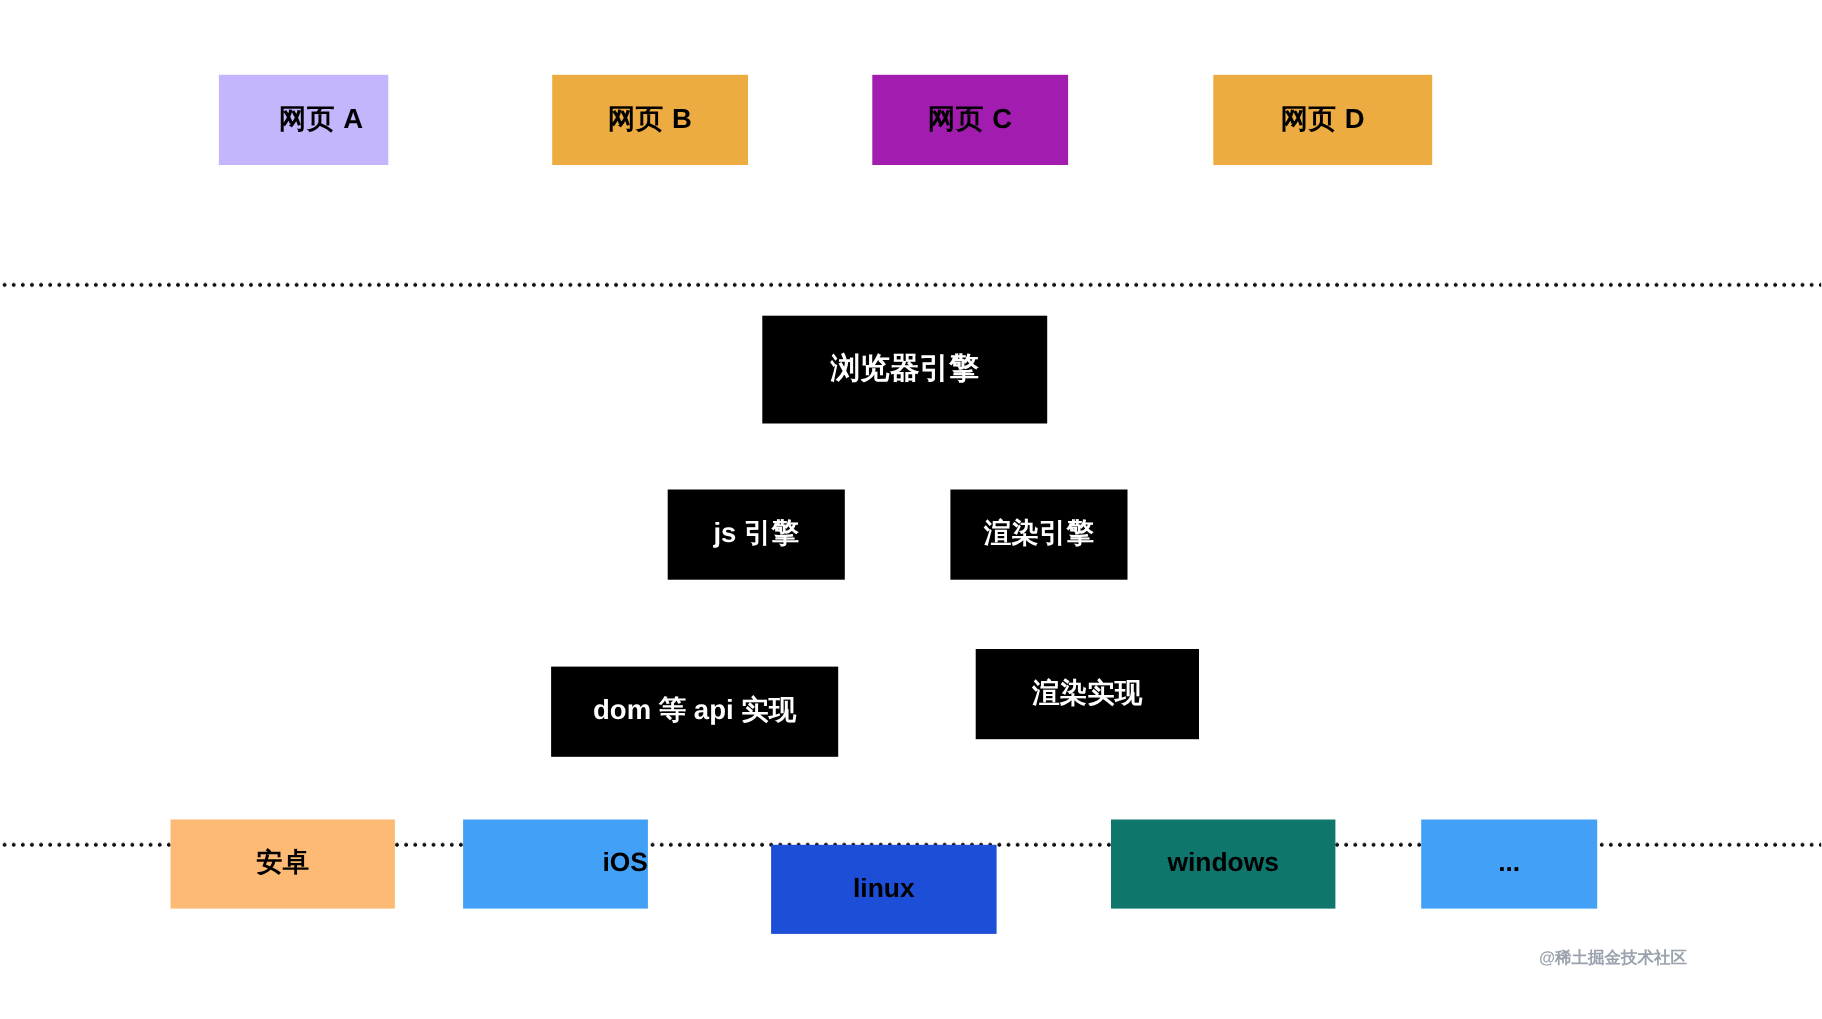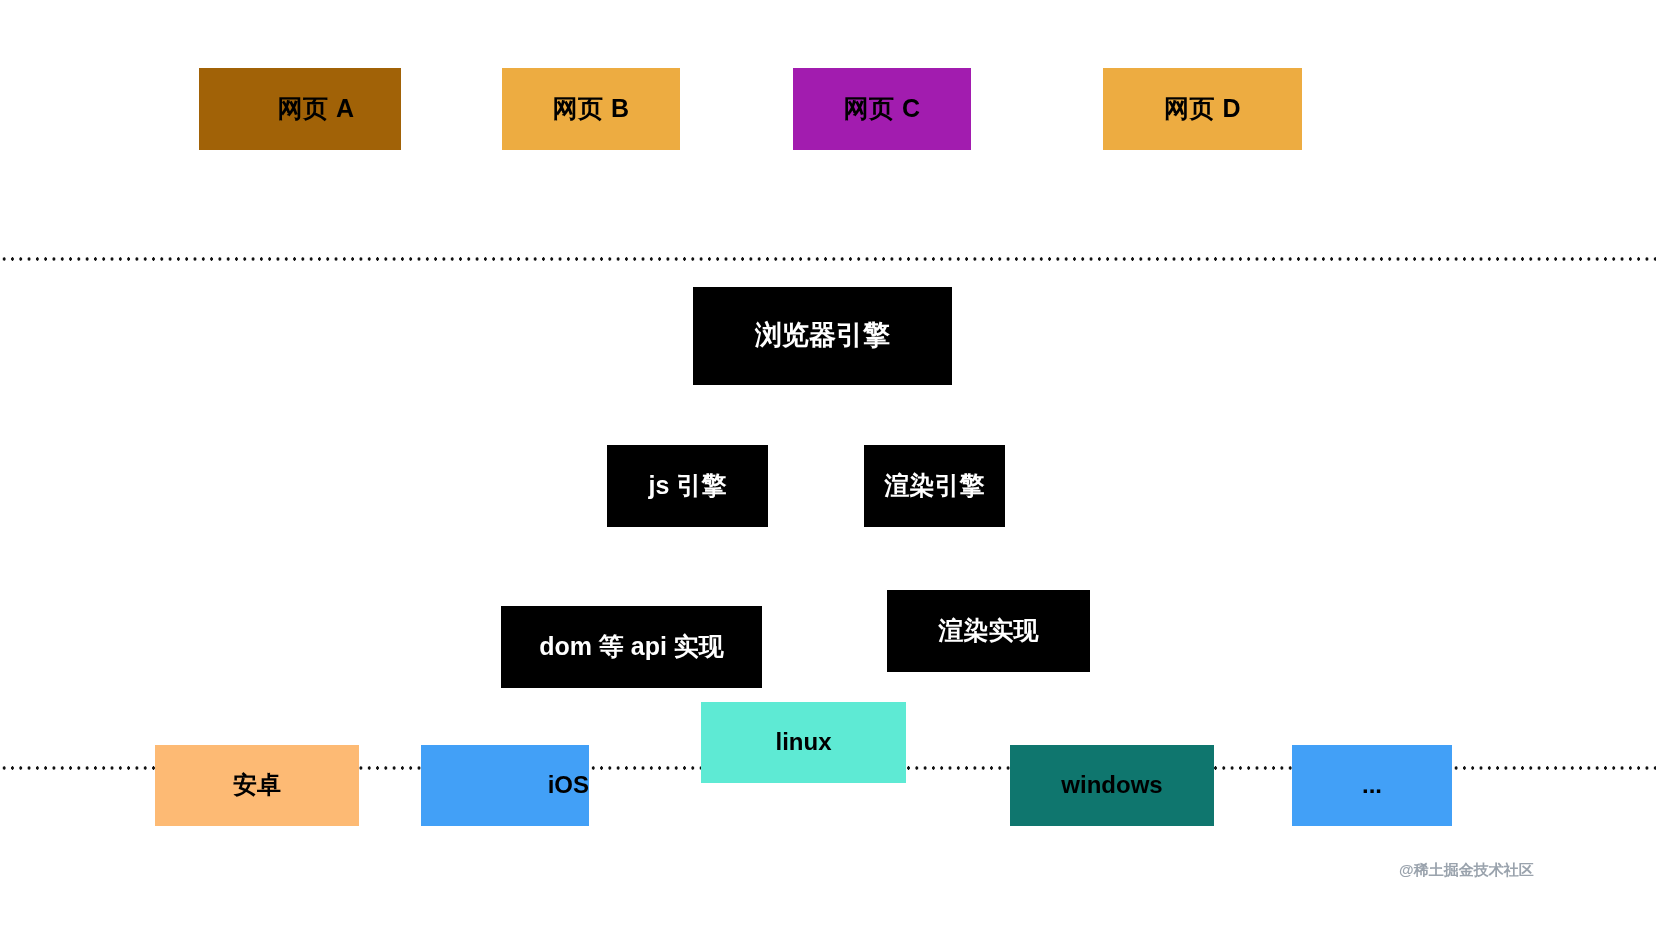--- a/index.html
+++ b/index.html
@@ -65,60 +65,60 @@
     font-size: 15px;
     font-weight: 700;
     white-space: nowrap;
   }
 </style>
 </head>
 <body>
 
 <div id="canvas" style="background: rgb(255, 255, 255);">
 
-  <div class="box box-webpage" style="left: 199px; top: 68px; width: 202px; height: 82px; background: #a16207; padding-left: 32px;">
+  <div class="box box-webpage" style="left: 199px; top: 68px; width: 154px; height: 82px; background: #c4b5fd; padding-left: 32px;">
     <span>网页 A</span>
   </div>
   <div class="box box-webpage" style="left: 502px; top: 68px; width: 178px; height: 82px; background: rgb(237, 172, 65);">
     <span>网页 B</span>
   </div>
   <div class="box box-webpage" style="left: 793px; top: 68px; width: 178px; height: 82px; background: #a21caf;">
     <span>网页 C</span>
   </div>
   <div class="box box-webpage" style="left: 1103px; top: 68px; width: 199px; height: 82px; background: rgb(237, 172, 65);">
     <span>网页 D</span>
   </div>
 
   <div class="divider" style="top: 257px;"></div>
 
   <div class="box box-engine lvl1" style="left: 693px; top: 287px; width: 259px; height: 98px; background: rgb(0, 0, 0);">
     <span>浏览器引擎</span>
   </div>
   <div class="box box-engine lvl2" style="left: 607px; top: 445px; width: 161px; height: 82px; background: rgb(0, 0, 0);">
     <span>js 引擎</span>
   </div>
-  <div class="box box-engine lvl2" style="left: 864px; top: 445px; width: 141px; height: 82px; background: rgb(0, 0, 0);">
+  <div class="box box-engine lvl2" style="left: 864px; top: 445px; width: 161px; height: 82px; background: rgb(0, 0, 0);">
     <span>渲染引擎</span>
   </div>
   <div class="box box-engine lvl3" style="left: 501px; top: 590px; width: 261px; height: 82px; background: rgb(0, 0, 0); margin-top: 16px;">
     <span>dom 等 api 实现</span>
   </div>
   <div class="box box-engine lvl3" style="left: 887px; top: 590px; width: 203px; height: 82px; background: rgb(0, 0, 0);">
     <span>渲染实现</span>
   </div>
 
   <div class="divider" style="top: 766px;"></div>
 
   <div class="box box-os" style="left: 155px; top: 745px; width: 204px; height: 81px; background: #fdba74;">
     <span>安卓</span>
   </div>
   <div class="box box-os" style="left: 421px; top: 745px; width: 168px; height: 81px; background: rgb(66, 160, 247); justify-content: flex-end;">
     <span>iOS</span>
   </div>
-  <div class="box box-os" style="left: 701px; top: 702px; width: 205px; height: 81px; background: #5eead4;">
+  <div class="box box-os" style="left: 701px; top: 768px; width: 205px; height: 81px; background: #1d4ed8;">
     <span>linux</span>
   </div>
   <div class="box box-os" style="left: 1010px; top: 745px; width: 204px; height: 81px; background: #0f766e;">
     <span>windows</span>
   </div>
   <div class="box box-os" style="left: 1292px; top: 745px; width: 160px; height: 81px; background: rgb(66, 160, 247);">
     <span>...</span>
   </div>
 
   <div class="watermark" style="left: 1399px; top: 861px; color: rgb(154, 163, 173);">@稀土掘金技术社区</div>

